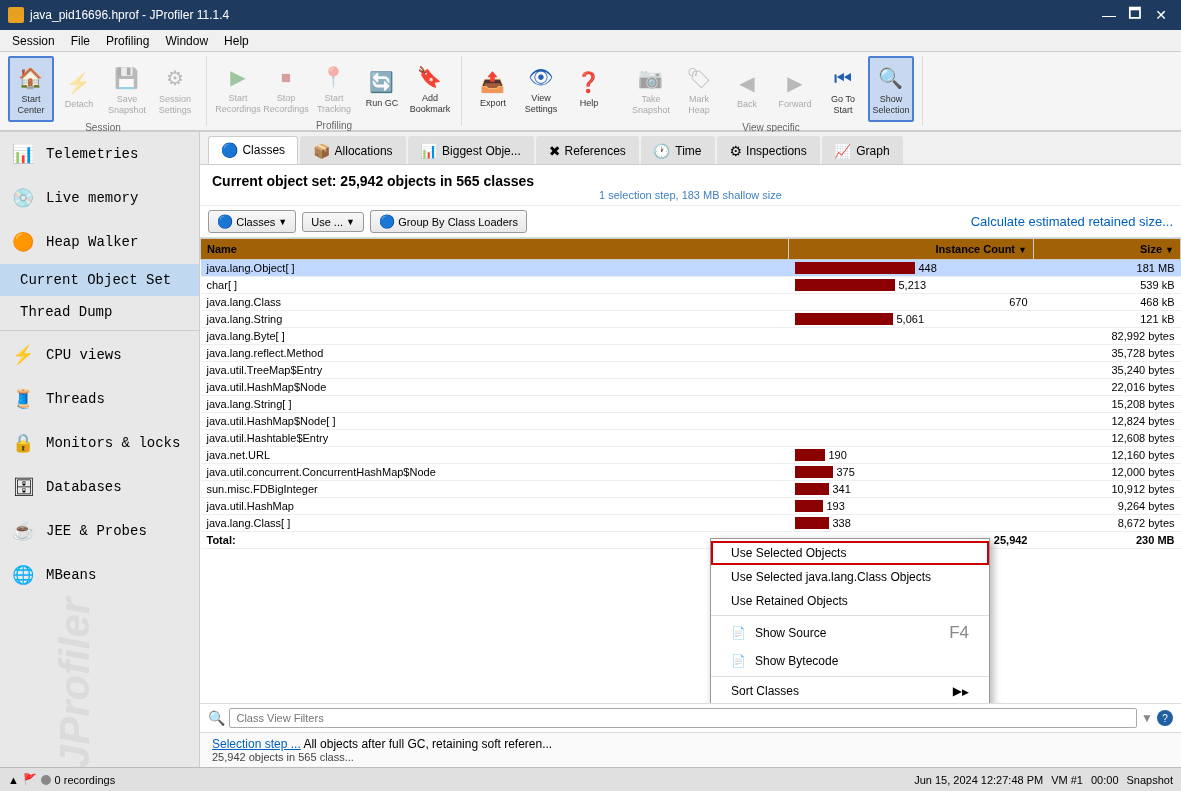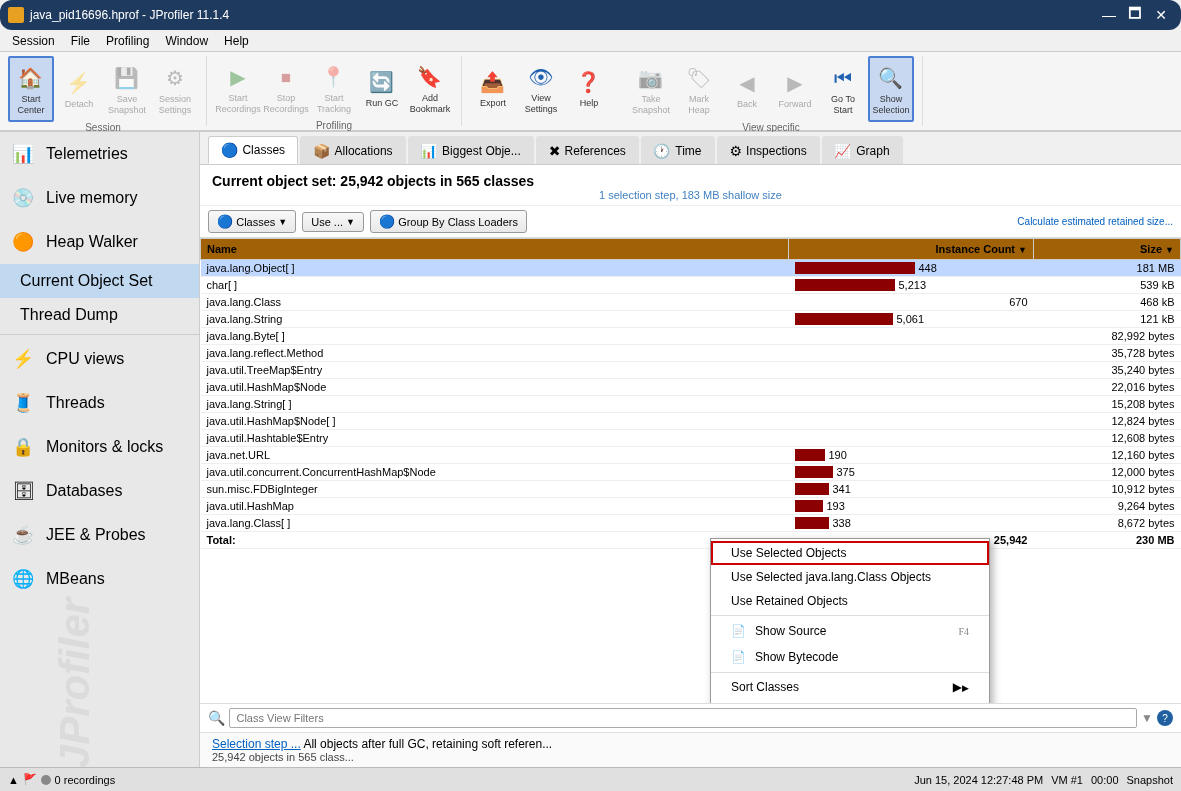--- a/index.html
+++ b/index.html
@@ -1,19 +1,19 @@
 <!DOCTYPE html>
 <html><head>
   <meta charset="utf-8">
   <style>
     * { margin: 0; padding: 0; box-sizing: border-box; }
     body { font-family: 'Segoe UI', Arial, sans-serif; font-size: 12px; background: #f0f0f0; width: 1181px; height: 791px; overflow: hidden; position: relative; }
 
     
-    #titlebar { background: #1e3a5f; color: white; height: 30px; display: flex; align-items: center; justify-content: space-between; padding: 0 8px; border-radius: 12px; }
+    #titlebar { background: #1e3a5f; color: white; height: 30px; display: flex; align-items: center; justify-content: space-between; padding: 0 8px; }
     #titlebar .title { font-size: 12px; display: flex; align-items: center; gap: 6px; }
     #titlebar .title-icon { width: 16px; height: 16px; background: #e8a020; border-radius: 2px; display: inline-block; }
     #titlebar .win-controls { display: flex; gap: 2px; }
     #titlebar .win-btn { width: 24px; height: 20px; background: transparent; border: none; color: white; cursor: pointer; font-size: 14px; display: flex; align-items: center; justify-content: center; }
 
     
     #menubar { background: #f0f0f0; height: 22px; display: flex; align-items: center; border-bottom: 1px solid #ccc; padding: 0 4px; }
     #menubar span { padding: 2px 8px; cursor: pointer; font-size: 12px; }
 
     
@@ -29,21 +29,21 @@
 
     
     #main { display: flex; height: calc(791px - 30px - 22px - 80px - 24px); }
 
     
     #sidebar { width: 200px; background: #e8e8e8; border-right: 1px solid #ccc; overflow-y: auto; position: relative; }
     #sidebar-watermark { position: absolute; bottom: 60px; left: -10px; font-size: 42px; font-weight: bold; color: rgba(180,180,180,0.25); transform: rotate(-90deg); transform-origin: center center; white-space: nowrap; pointer-events: none; font-style: italic; }
     .sidebar-item { display: flex; align-items: center; gap: 8px; padding: 8px 10px; cursor: pointer; }
     .sidebar-item.active { background: #c0d8f0; text-align: center; }
     .sidebar-icon { width: 28px; height: 28px; display: flex; align-items: center; justify-content: center; font-size: 18px; }
-    .sidebar-label { font-size: 16px; font-weight: 500; }
+    .sidebar-label { font-size: 14px; font-weight: 500; font-family: Liberation Mono, monospace; }
     .sidebar-divider { height: 1px; background: #ccc; margin: 2px 0; }
     .sidebar-item-sub { padding-left: 20px; font-size: 12px; }
 
     
     #content { flex: 1; background: white; display: flex; flex-direction: column; overflow: hidden; }
 
     
     #tabs { display: flex; background: #f0f0f0; border-bottom: 1px solid #ccc; padding: 4px 8px 0; gap: 2px; }
     .tab { display: flex; align-items: center; gap: 4px; padding: 5px 12px; border: 1px solid transparent; border-bottom: none; cursor: pointer; background: #e0e0e0; border-radius: 3px 3px 0 0; font-size: 12px; }
     .tab.active { background: white; border: 1px solid #ccc; border-bottom: 1px solid white; }
@@ -52,40 +52,40 @@
     
     #content-header { padding: 8px 12px 4px; border-bottom: 1px solid #eee; }
     #content-header h2 { font-size: 14px; font-weight: bold; }
     #content-header .sub { font-size: 11px; color: #4080c0; text-align: center; }
 
     
     #view-toolbar { display: flex; align-items: center; gap: 6px; padding: 4px 8px; border-bottom: 1px solid #ddd; justify-content: space-between; }
     #view-toolbar-left { display: flex; align-items: center; gap: 6px; }
     .vt-btn { display: flex; align-items: center; gap: 3px; padding: 3px 8px; border: 1px solid #999; border-radius: 3px; cursor: pointer; background: linear-gradient(to bottom, #f8f8f8, #e8e8e8); font-size: 11px; }
     .vt-btn .arrow { font-size: 9px; }
-    .vt-link { color: #0060c0; font-size: 10px; cursor: pointer; text-decoration: none; margin-left: 16px; }
+    .vt-link { color: #0060c0; font-size: 13px; cursor: pointer; text-decoration: none; margin-left: 16px; }
 
     
     #data-table { flex: 1; overflow: auto; position: relative; }
     table { width: 100%; border-collapse: collapse; font-size: 11px; }
     thead th { background: #a16207; border: 1px solid #ccc; padding: 4px 6px; text-align: left; position: sticky; top: 0; z-index: 2; }
     thead th.right { text-align: right; }
     thead th .sort-arrow { font-size: 9px; }
     tbody tr.selected { background: #c0d8ff; }
     td { border-bottom: 1px solid #eee; padding: 2px 6px; white-space: nowrap; }
     td.right { text-align: right; }
     td.bold { font-weight: bold; }
     .bar-cell { position: relative; display: flex; align-items: center; gap: 4px; }
     .bar { height: 12px; background: #8b0000; display: inline-block; vertical-align: middle; }
 
     
     #context-menu { position: absolute; background: white; border: 1px solid #999; box-shadow: 3px 3px 8px rgba(0,0,0,0.3); z-index: 100; width: 280px; padding: 2px 0; font-size: 12px; top: 300px; left: 510px; }
     .cm-item { padding: 5px 20px; cursor: pointer; display: flex; align-items: center; justify-content: space-between; }
     .cm-item.highlighted { border: 2px solid #cc0000; padding: 3px 18px; }
-    .cm-item .shortcut { color: #888; font-size: 10px; font-family: Liberation Serif, serif; }
+    .cm-item .shortcut { color: #888; font-size: 17px; }
     .cm-item .has-submenu::after { content: '▶'; font-size: 9px; }
     .cm-separator { height: 1px; background: #ddd; margin: 2px 0; }
     .cm-icon { width: 16px; height: 16px; margin-right: 4px; display: inline-flex; align-items: center; justify-content: center; }
 
     
     #filter-bar { padding: 4px 8px; border-top: 1px solid #ddd; display: flex; align-items: center; gap: 4px; }
     #filter-input { flex: 1; padding: 3px 6px; border: 1px solid #aaa; border-radius: 2px; font-size: 11px; }
     .filter-icon { color: #888; font-size: 14px; }
 
     

